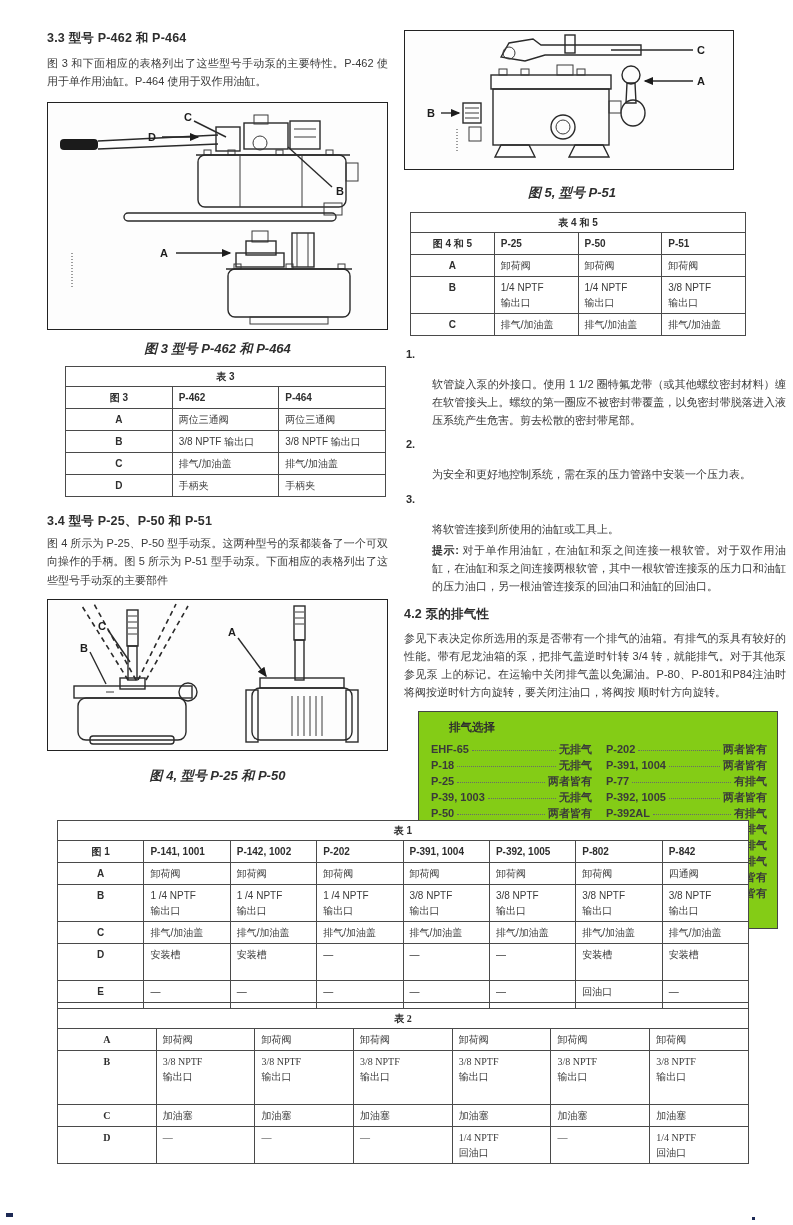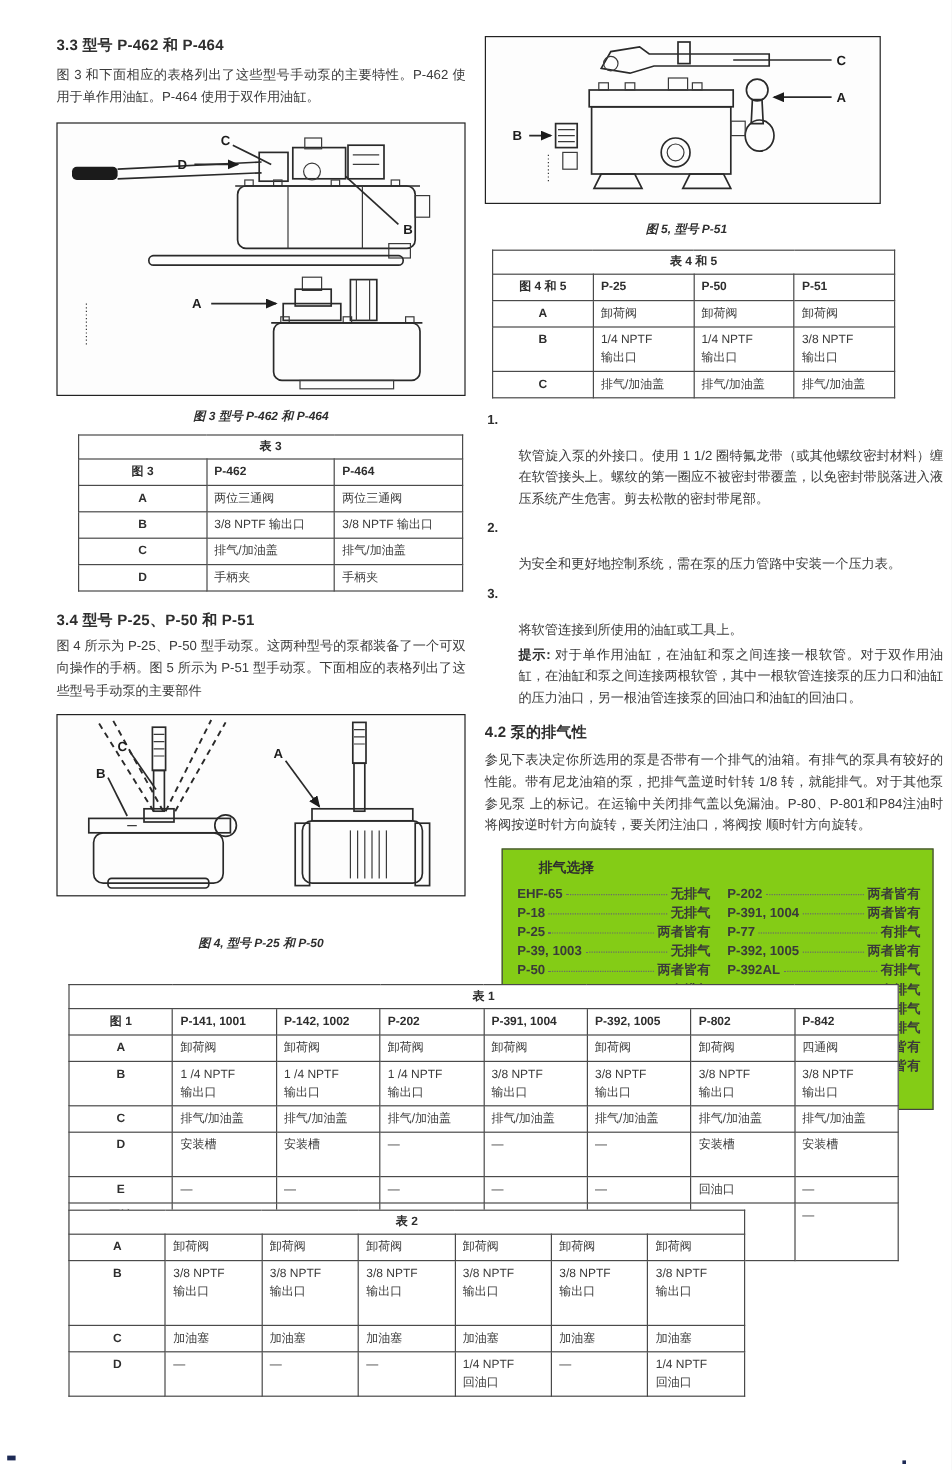--- a/index.html
+++ b/index.html
@@ -8,41 +8,41 @@
          font-family:"Liberation Sans","DejaVu Sans",sans-serif; color:#333; }
   .page { position:absolute; inset:0; background:#fff; overflow:hidden; }
 
   .col-left  { position:absolute; left:47px; top:30px; width:341px; }
   .col-right { position:absolute; left:404px; top:30px; width:382px; }
 
   h3.sec { font-size:12.5px; font-weight:bold; color:#2e2e2e; margin-bottom:7px; letter-spacing:.2px; }
   p.body { font-size:11px; line-height:1.65; text-align:justify; color:#3a3a3a; margin-bottom:12px; }
 
   .figbox { border:1.6px solid #222; background:#fdfdfd; position:relative; margin-bottom:10px; }
-  .figcap { font-size:10px; font-weight:bold; font-style:italic; text-align:center; color:#2e2e2e; margin-bottom:8px; }
+  .figcap { font-size:13px; font-weight:bold; font-style:italic; text-align:center; color:#2e2e2e; margin-bottom:8px; }
   svg text.lbl { font:bold 11px "Liberation Sans",sans-serif; fill:#1c1c1c; }
   svg .ln { stroke:#2a2a2a; stroke-width:1.4; fill:none; }
   svg .thin { stroke:#3a3a3a; stroke-width:1; fill:none; }
   svg .fillk { fill:#1b1b1b; }
   svg .dash { stroke:#2a2a2a; stroke-width:1.6; stroke-dasharray:5 4; fill:none; }
 
   table.dtable { border-collapse:collapse; width:100%; table-layout:fixed; background:#fff;padding-left:36px; }
   table.dtable td { border:1.2px solid #4a4a4a; font-size:10px; color:#3a3a3a;
                     padding:3px 6px; vertical-align:top; white-space:pre-line; line-height:1.5; }
   table.dtable td.tcap { text-align:center; font-weight:bold; color:#2e2e2e; padding:2px; }
   table.dtable td.th { font-weight:bold; color:#2e2e2e; }
   table.dtable td.c0 { font-weight:bold; text-align:center; color:#2e2e2e; }
 
   .t3wrap   { width:321px; margin:0 0 16px 18px; }
   .t3wrap td:first-child { width:40px; }
   .t45wrap  { width:336px; margin-bottom:12px; margin-left:6px; }
   .t45wrap td:first-child { width:56px; }
 
   .bottom1 { position:absolute; left:57px; top:820px; width:692px; }
-  .bottom2 { position:absolute; left:57px; top:1008px; width:564px; }
+  .bottom2 { position:absolute; left:57px; top:1008px; width:692px;font-family:Liberation Serif, serif; }
   .t1wrap td:first-child { width:64px; }
   .t2wrap td:first-child { width:64px; }
   .t1wrap tr:nth-child(6) td { padding-bottom:18px; }
   .t1wrap tr:nth-child(8) td { padding-bottom:14px; }
   .t2wrap tr:nth-child(3) td { padding-bottom:20px; }
   .t2wrap tr:nth-child(6) td { padding-bottom:16px; }
 
   .numlist { margin:2px 0 4px 2px; }
   .li { display:grid; grid-template-columns:20px 1fr; column-gap:6px; margin-bottom:9px; }
   .li .num { font-size:11px; font-weight:bold; color:#2e2e2e; }
@@ -213,21 +213,21 @@
         <line x1="256" y1="96" x2="256" y2="136" class="thin"></line>
         <line x1="262" y1="96" x2="262" y2="136" class="thin"></line>
         <line x1="268" y1="96" x2="268" y2="136" class="thin"></line>
         <line x1="274" y1="96" x2="274" y2="136" class="thin"></line>
 
         <line x1="190" y1="38" x2="218" y2="76" class="ln" marker-end="url(#m4)"></line>
         <text x="180" y="36" class="lbl">A</text>
       </svg>
     </div>
 
-    <div class="figcap" style="margin-top:32px;text-align:center;">图 4, 型号 P-25 和 P-50</div>
+    <div class="figcap" style="margin-top:16px;text-align:center;">图 4, 型号 P-25 和 P-50</div>
   </div>
 
   <div class="col-right">
 
     <div class="figbox" style="height:140px; width:330px;">
       <svg width="327" height="137" viewBox="0 0 327 137">
         <defs>
           <marker id="m5" markerWidth="8" markerHeight="8" refX="6" refY="3" orient="auto">
             <path d="M0,0 L7,3 L0,6 z" fill="#1c1c1c"></path>
           </marker>
@@ -324,21 +324,21 @@
         <span class="num">3.</span>
         <span class="txt">将软管连接到所使用的油缸或工具上。</span>
       </div>
       <div class="tip">
         <b>提示:</b>
         <span>对于单作用油缸，在油缸和泵之间连接一根软管。对于双作用油缸，在油缸和泵之间连接两根软管，其中一根软管连接泵的压力口和油缸的压力油口，另一根油管连接泵的回油口和油缸的回油口。</span>
       </div>
     </div>
 
     <h3 class="sec" style="margin-bottom:6px;">4.2 泵的排气性</h3>
-    <p class="body" style="margin-bottom:10px;">参见下表决定你所选用的泵是否带有一个排气的油箱。有排气的泵具有较好的性能。带有尼龙油箱的泵，把排气盖逆时针转 1/8 转，就能排气。对于其他泵参见泵 上的标记。在运输中关闭排气盖以免漏油。P-80、P-801和P84注油时将阀按逆时针方向旋转，要关闭注油口，将阀按 顺时针方向旋转。</p>
+    <p class="body" style="margin-bottom:10px;">参见下表决定你所选用的泵是否带有一个排气的油箱。有排气的泵具有较好的性能。带有尼龙油箱的泵，把排气盖逆时针转 3/4 转，就能排气。对于其他泵参见泵 上的标记。在运输中关闭排气盖以免漏油。P-80、P-801和P84注油时将阀按逆时针方向旋转，要关闭注油口，将阀按 顺时针方向旋转。</p>
 
     <div class="ventbox">
       <div class="venttitle">排气选择</div>
       <div class="ventcols">
         <div class="ventcol">
             <div class="vrow">
               <span class="vn">EHF-65</span>
               <span class="vl"></span>
               <span class="vv">无排气</span>
             </div>

